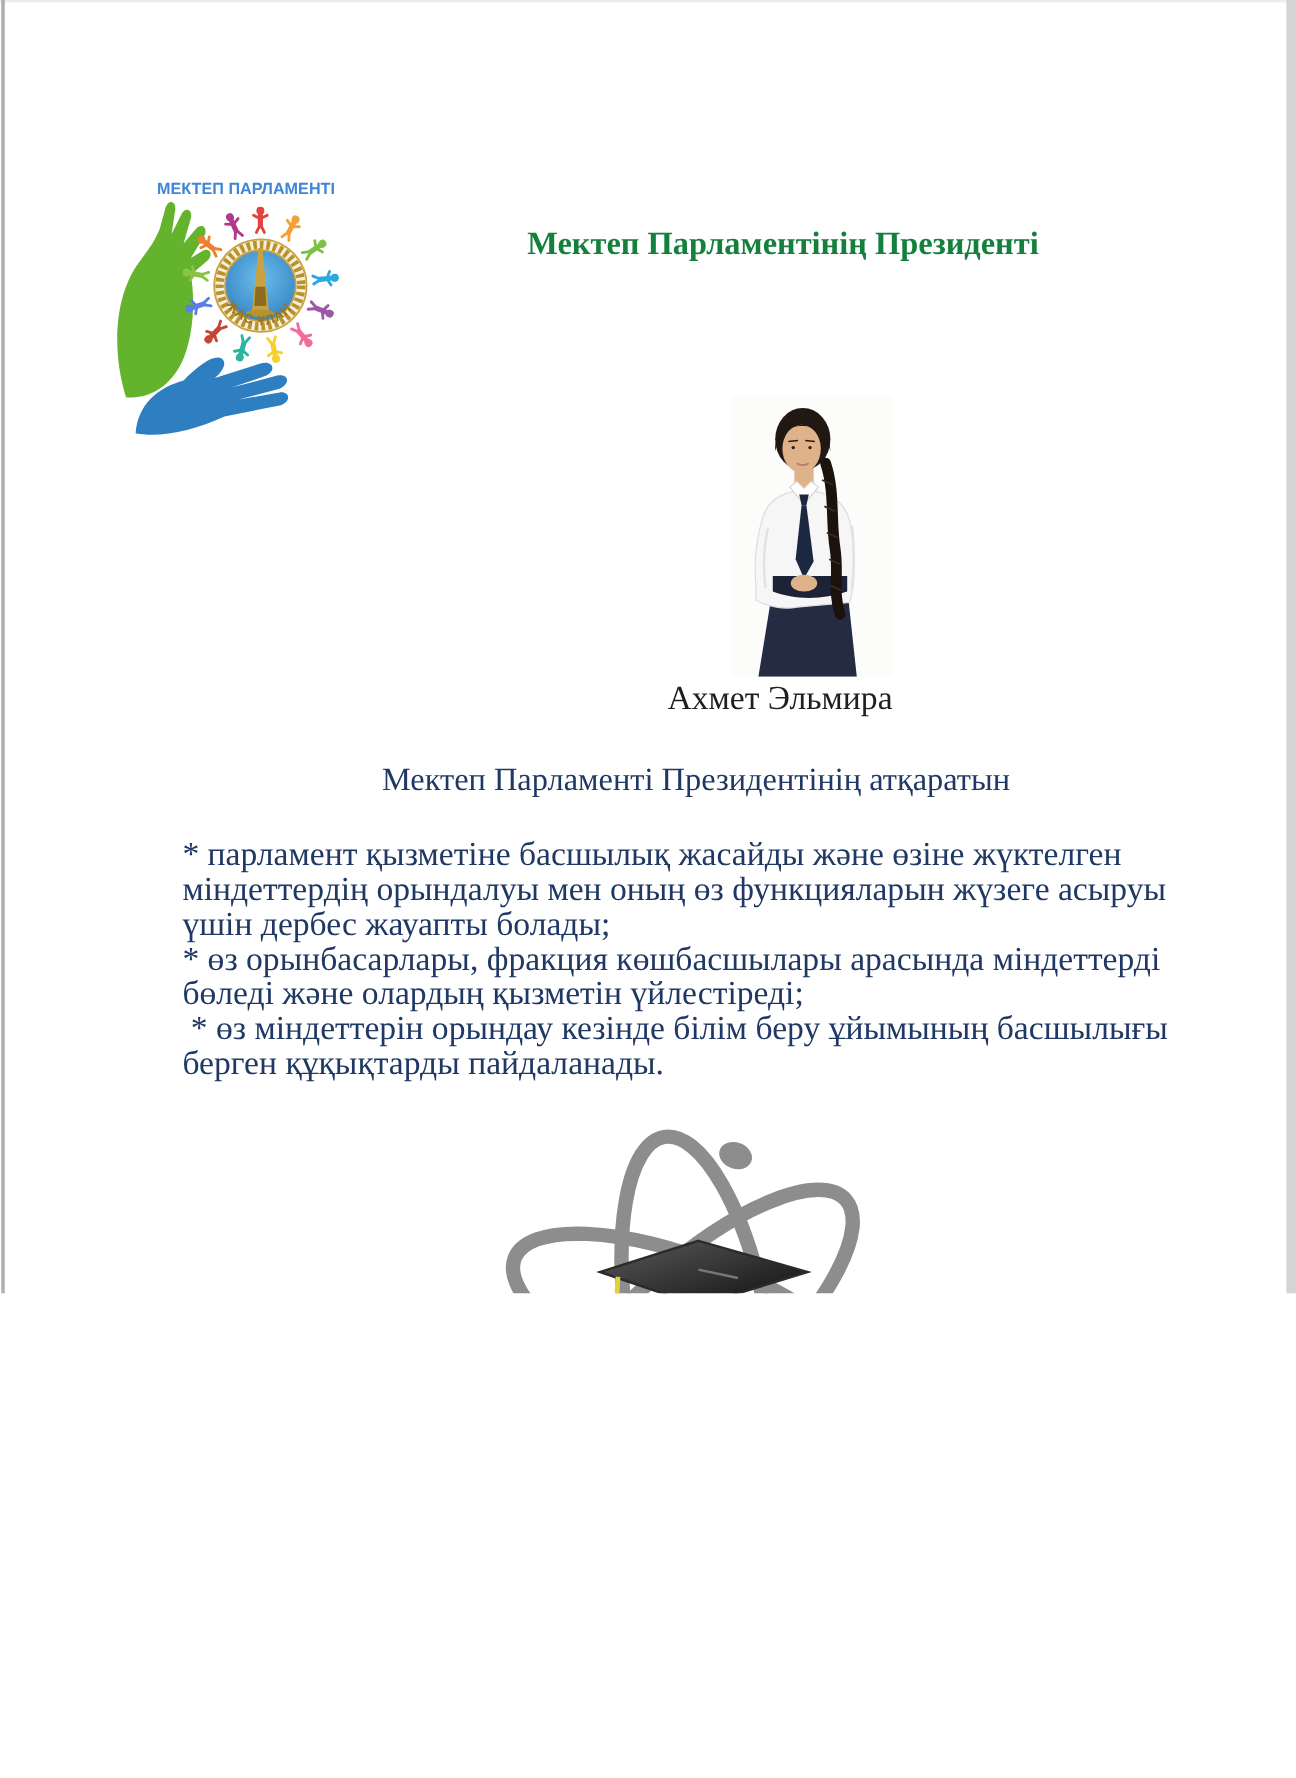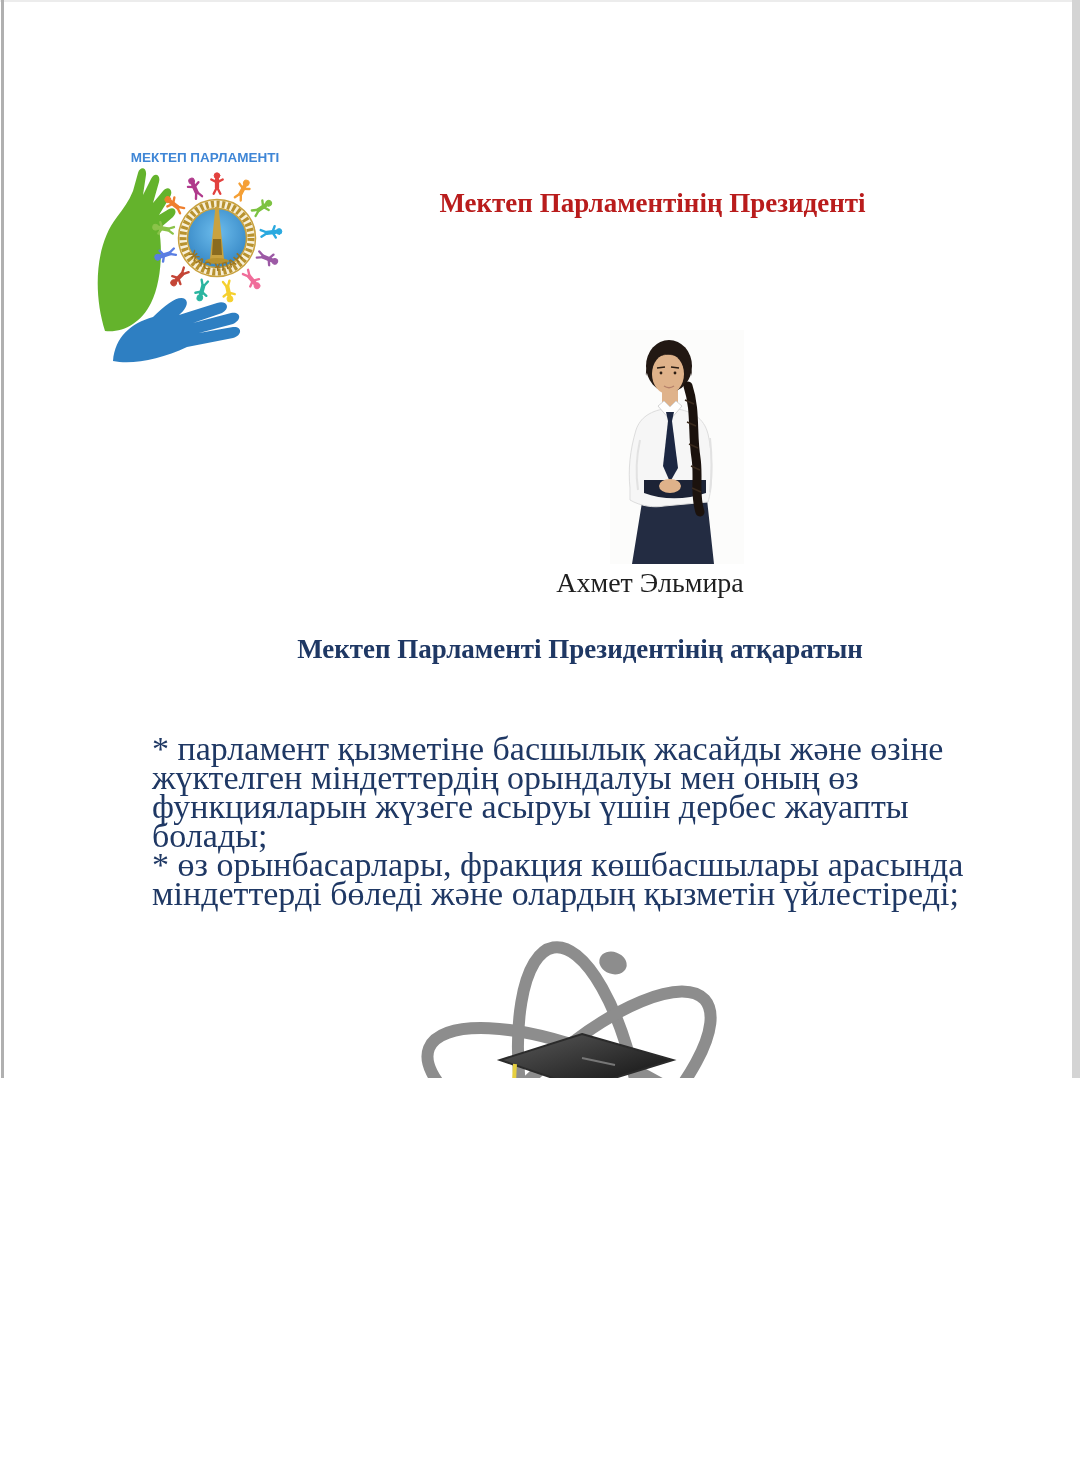--- a/index.html
+++ b/index.html
@@ -7,22 +7,22 @@
         font-family:"Liberation Serif","DejaVu Serif",serif;}
   .edge-top{position:absolute;left:0;top:0;width:1080px;height:2px;background:#ececec}
   .edge-left{position:absolute;left:1px;top:0;width:3px;height:1482px;background:#b0b0b0}
   .edge-right{position:absolute;right:0;top:0;width:8px;height:1482px;background:#d4d4d4}
   .logo{position:absolute;left:75px;top:133px;width:235px;height:232px}
   .doc-title{position:absolute;left:225px;top:186px;width:855px;margin:0;text-align:center;
              font-size:27px;font-weight:bold;line-height:34px}
   .portrait{position:absolute;left:610px;top:330px;width:134px;height:234px;margin:0}
   .caption{position:absolute;left:450px;top:566px;width:400px;text-align:center;font-size:28px;line-height:34px}
   .section-heading{position:absolute;left:150px;top:632px;width:860px;margin:0;text-align:center;
-                   font-size:27px;font-weight:bold;line-height:34px}
-  .duties{position:absolute;left:152px;top:734px;width:836px;font-size:34px;line-height:29px}
+                   font-size:27px;font-weight:normal;line-height:34px}
+  .duties{position:absolute;left:152px;top:698px;width:836px;font-size:28px;line-height:29px}
   .duties p{margin:0;white-space:pre-wrap}
   .atom{position:absolute;left:415px;top:938px;width:335px;height:348px}
   svg{display:block;width:100%;height:100%}
 </style>
 </head>
 <body>
 
 <div class="page">
   <div class="edge-top"></div>
   <div class="edge-left"></div>
@@ -83,21 +83,21 @@
           <path d="M138,106 L146,106 L147,122 L137,122 Z" fill="#8a6b20"></path>
           <ellipse cx="142" cy="128" rx="12" ry="3" fill="#b8922f"></ellipse>
         </g>
         <text font-size="11" font-weight="bold" letter-spacing="1" font-family="Liberation Sans, sans-serif" fill="#9a7420">
           <textPath href="#zhasArc" startOffset="4">ЖАС ҰЛАН</textPath>
         </text>
       </g>
     </svg>
   </div>
 
-  <h1 class="doc-title" style="color: #b91c1c;">Мектеп Парламентінің Президенті</h1>
+  <h1 class="doc-title" style="color: #15803d;">Мектеп Парламентінің Президенті</h1>
 
   <figure class="portrait">
     <svg viewBox="0 0 134 234">
       <rect x="0" y="0" width="134" height="234" fill="#fcfcfb"></rect>
       <path d="M34,160 C50,168 76,168 96,160 L104,234 L22,234 Z" fill="#232c42"></path>
       <path d="M60,78 C40,80 30,88 26,100 C20,120 18,140 20,158 L20,170 C30,176 44,178 54,176
                L98,172 C102,160 104,130 98,104 C94,88 82,80 60,78 Z" fill="#f6f6f6" stroke="#dddddd" stroke-width="1"></path>
       <path d="M30,110 C26,128 26,146 28,160 M100,108 C102,126 102,144 100,162" stroke="#e2e2e2" stroke-width="2" fill="none"></path>
       <path d="M34,150 L96,150 L96,163 C76,170 52,170 34,163 Z" fill="#1c2336"></path>
       <path d="M52,58 L68,58 L68,80 L52,80 Z" fill="#dfb28a"></path>
@@ -119,20 +119,21 @@
 
   <div class="caption" style="color: rgb(31, 31, 31);">Ахмет Эльмира</div>
 
   <h2 class="section-heading" style="color: rgb(31, 56, 100);">
     <span>Мектеп Парламенті Президентінің атқаратын</span><br>
   </h2>
 
   <div class="duties" style="color: rgb(31, 56, 100);">
     <p>* парламент қызметіне басшылық жасайды және өзіне жүктелген міндеттердің орындалуы мен оның өз функцияларын жүзеге асыруы үшін дербес жауапты болады;</p>
     <p>* өз орынбасарлары, фракция көшбасшылары арасында міндеттерді бөледі және олардың қызметін үйлестіреді;</p>
+    <p> * өз міндеттерін орындау кезінде білім беру ұйымының басшылығы берген құқықтарды пайдаланады.</p>
   </div>
 
   <div class="atom">
     <svg viewBox="0 0 335 348">
       <defs>
         <linearGradient id="capGrad" x1="0" y1="0" x2="1" y2="1">
           <stop offset="0%" stop-color="#5a5a5a"></stop>
             <stop offset="100%" stop-color="#0e0e0e"></stop>
         </linearGradient>
         <radialGradient id="blueFlask" cx="35%" cy="35%" r="75%">

